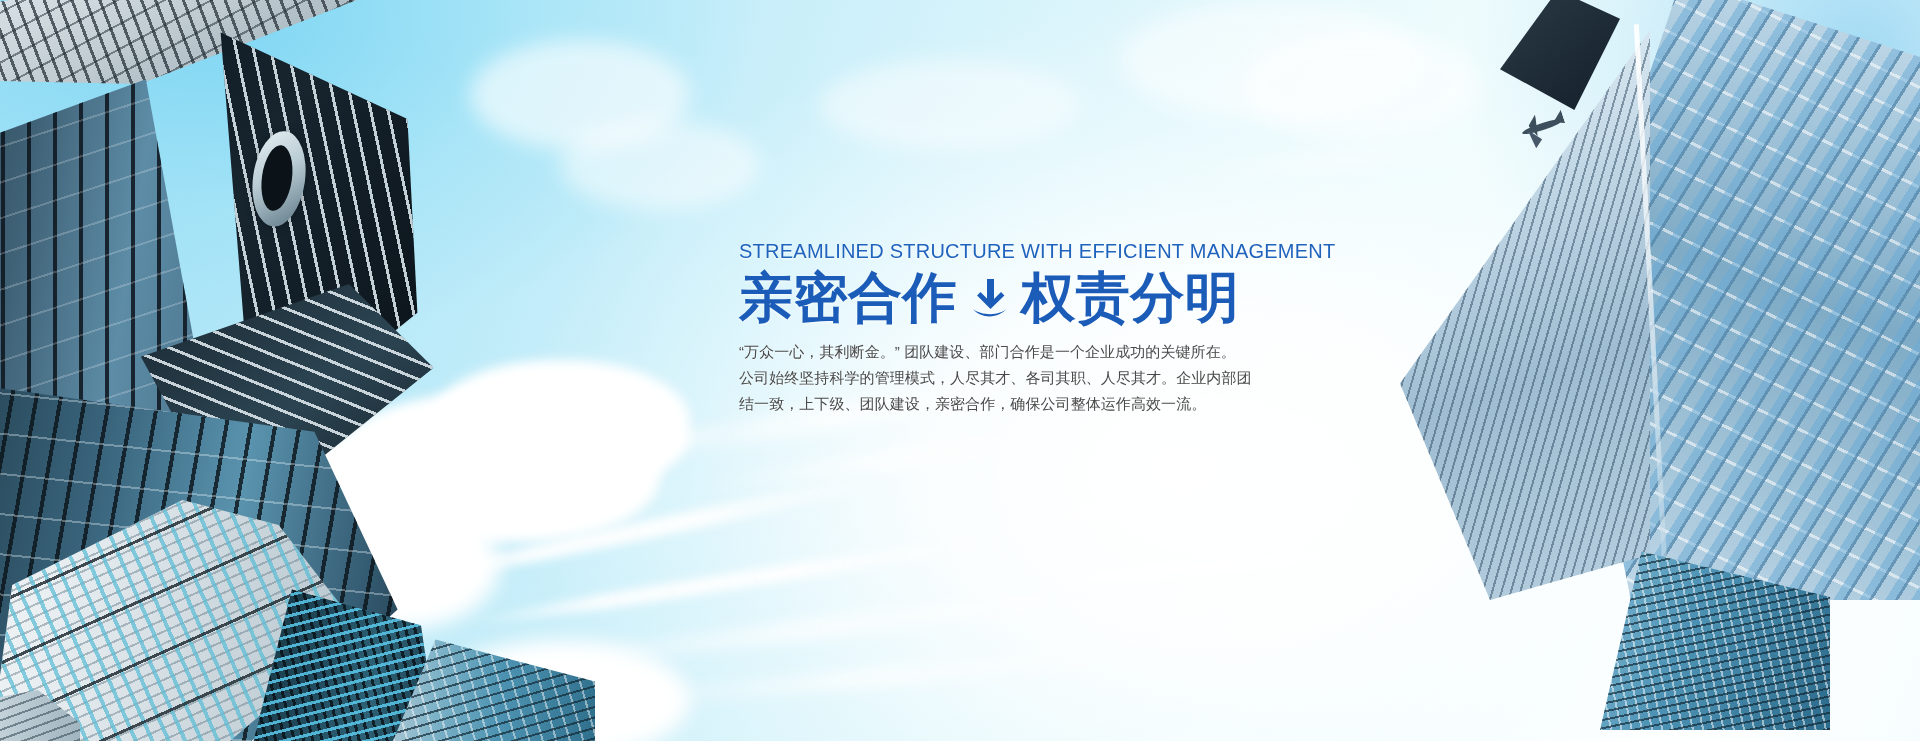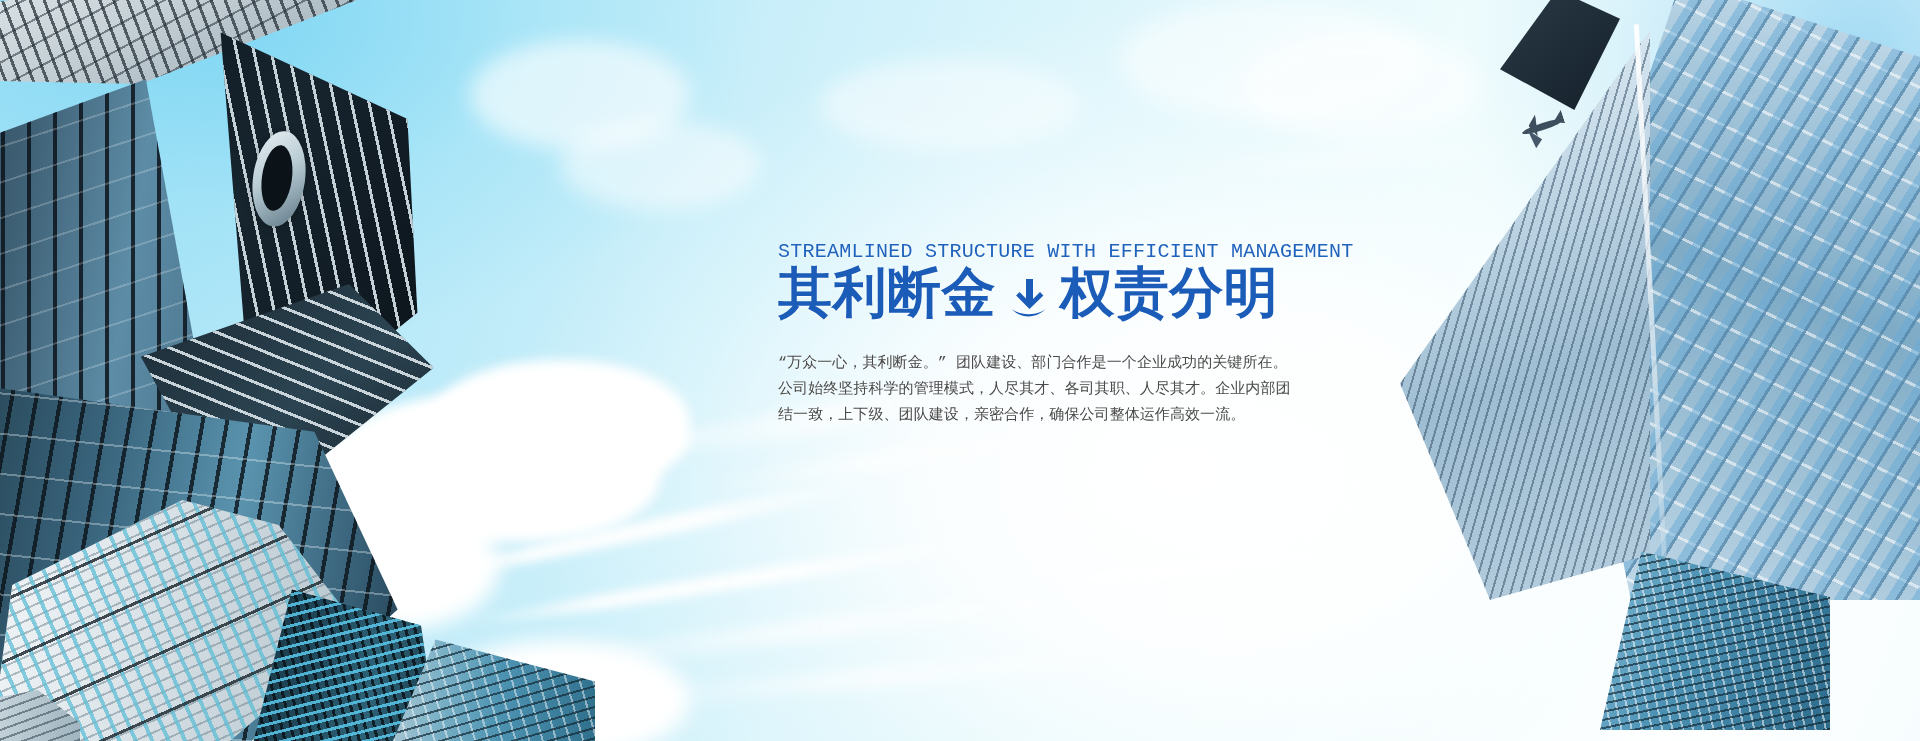--- a/index.html
+++ b/index.html
@@ -168,41 +168,41 @@
   #airplane{position:absolute;left:1508px;top:112px;width:58px;height:36px;transform:rotate(-18deg);}
   .pl-body{position:absolute;left:14px;top:13px;width:40px;height:7px;border-radius:50% 40% 40% 50%;background:#3d4e5c;}
   .pl-wing1{position:absolute;left:22px;top:2px;width:9px;height:22px;background:#3d4e5c;
     clip-path:polygon(0% 46%,100% 0%,76% 100%);transform:rotate(6deg);}
   .pl-wing2{position:absolute;left:20px;top:13px;width:11px;height:22px;background:#46586a;
     clip-path:polygon(0% 10%,100% 70%,24% 100%);}
   .pl-tail{position:absolute;left:47px;top:6px;width:11px;height:14px;background:#3d4e5c;
     clip-path:polygon(0% 70%,100% 0%,100% 100%);}
 
   
-  #copy{position:absolute;left:778px;top:240px;width:560px;font-family:Liberation Mono, monospace;}
+  #copy{position:absolute;left:739px;top:240px;width:560px;}
   #eyebrow{
     font-size:20px;letter-spacing:.012em;
     color:#1f63bd;font-weight:400;line-height:1.15;
     white-space:nowrap;
     text-shadow:0 1px 2px rgba(255,255,255,.9);
   }
   #headline{
     margin-top:4px;
     font-size:54px;font-weight:700;color:#1a5cb8;
     line-height:1.12;letter-spacing:.01em;
     display:flex;align-items:center;gap:12px;
     text-shadow:0 1px 3px rgba(255,255,255,.85);
     white-space:nowrap;
   }
   #divider-glyph{
     display:inline-block;width:40px;height:44px;position:relative;flex:0 0 auto;
   }
   #divider-glyph svg{display:block;}
   #paragraph{
-    margin-top:24px;
+    margin-top:12px;
     font-size:15px;color:#4a4a4a;line-height:1.72;
     letter-spacing:.005em;
     text-shadow:0 1px 2px rgba(255,255,255,.75);
   }
   #paragraph div{white-space:nowrap;}
 </style>
 </head>
 <body>
 
 <div id="banner">
@@ -290,21 +290,21 @@
     <div class="pl-body"></div>
     <div class="pl-wing2"></div>
     <div class="pl-tail"></div>
   </div>
 
   <div id="copy">
 
     <div id="eyebrow">STREAMLINED STRUCTURE WITH EFFICIENT MANAGEMENT</div>
 
     <div id="headline">
-      <span>其利断金</span>
+      <span>亲密合作</span>
       <span id="divider-glyph">
         <svg width="40" height="44" viewBox="0 0 40 44" xmlns="http://www.w3.org/2000/svg">
           <path d="M12 4 h7 v20 l7 -7 l3.4 3.4 l-13.9 13.6 l-13.4 -13.6 l3.4 -3.4 l6.5 6.6 z" fill="#1a5cb8" transform="translate(6,0)"></path>
           <path d="M4 34 C12 44, 30 44, 38 33 C32 41, 12 41, 4 34 Z" fill="#1a5cb8"></path>
         </svg>
       </span>
       <span>权责分明</span>
     </div>
 
     <div id="paragraph">

